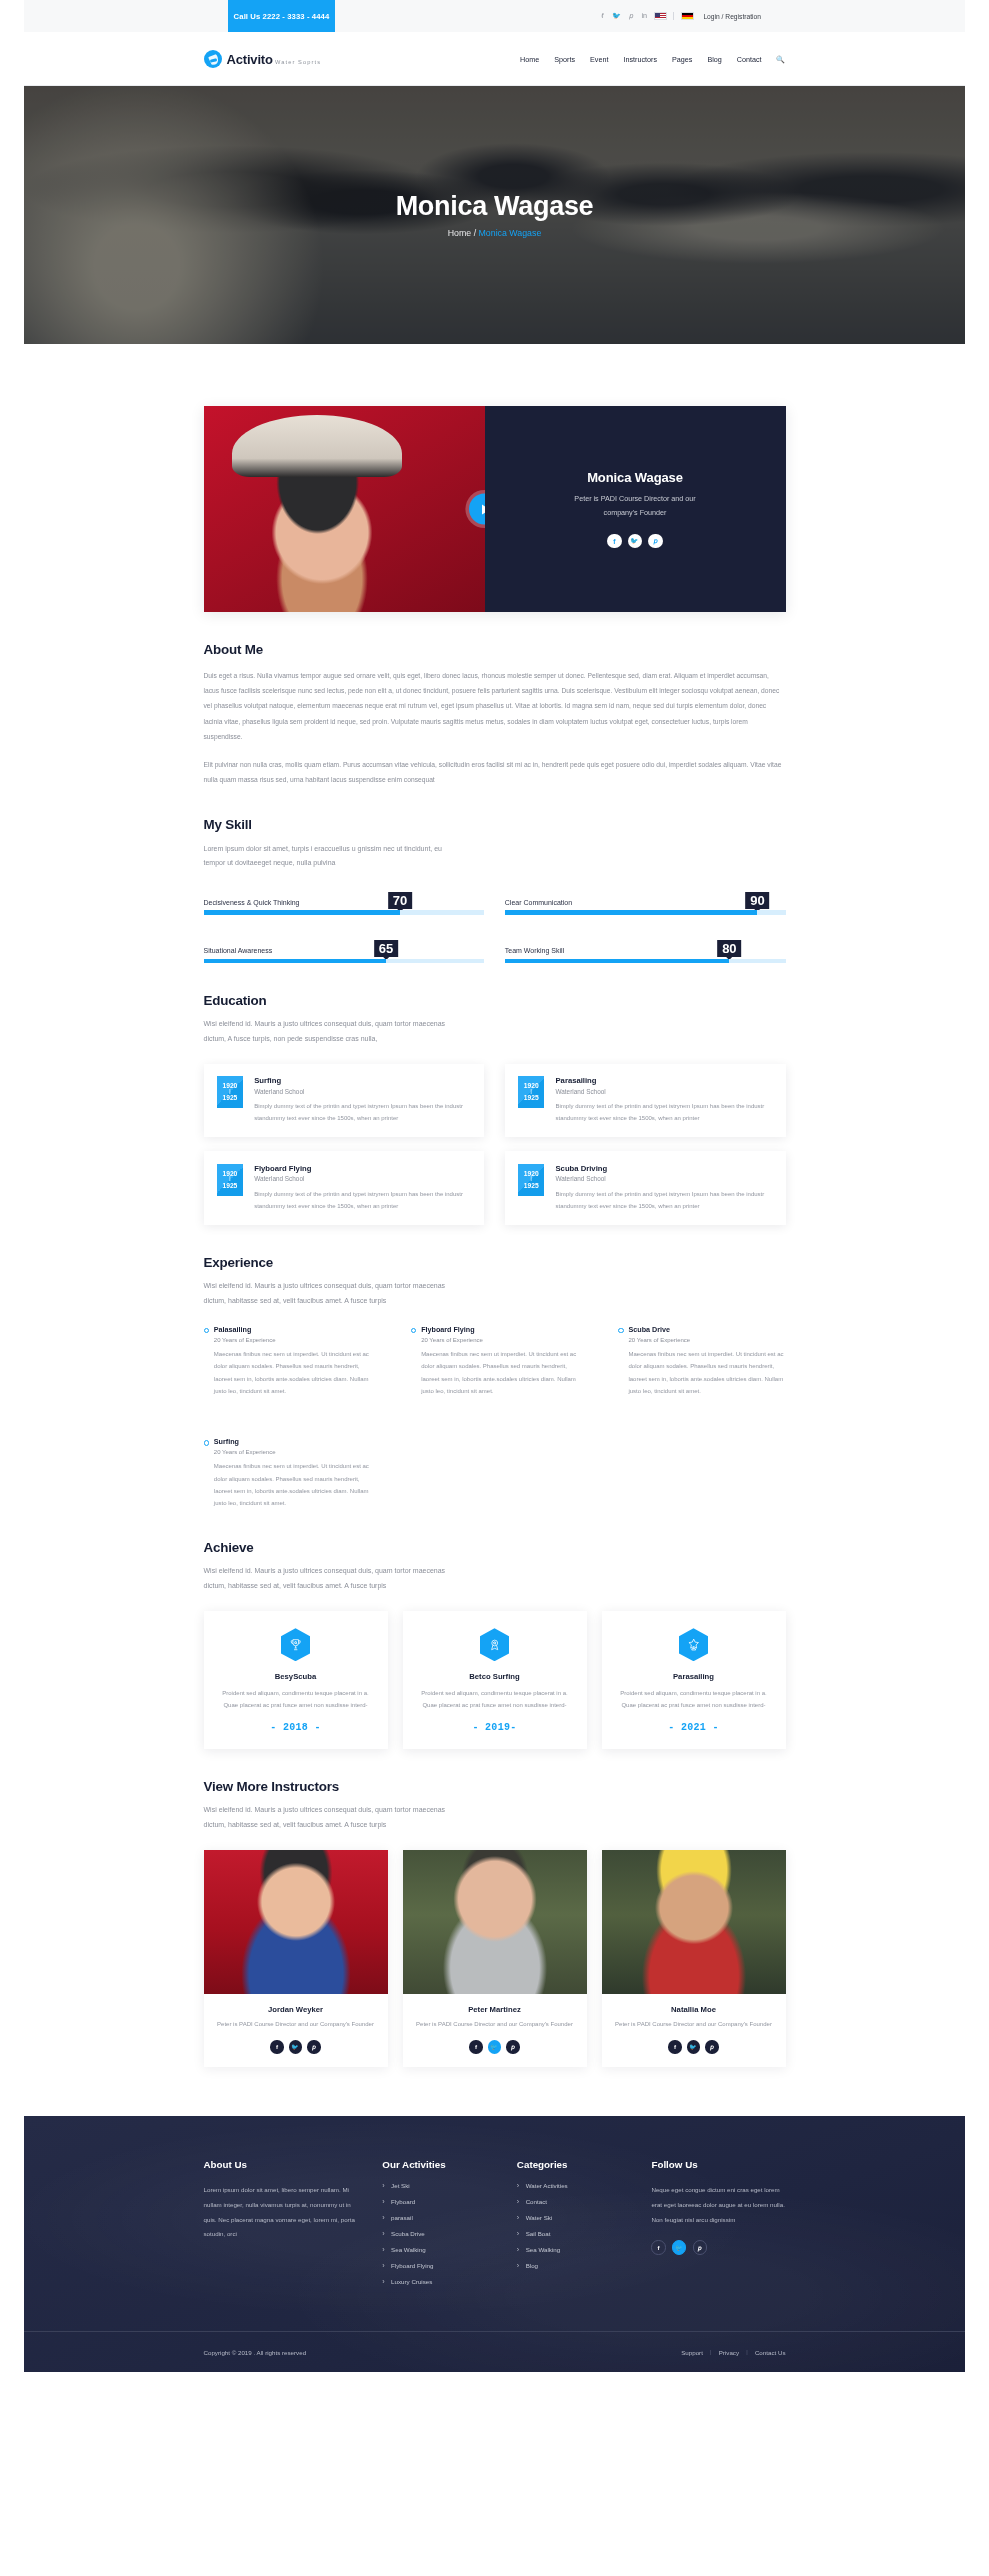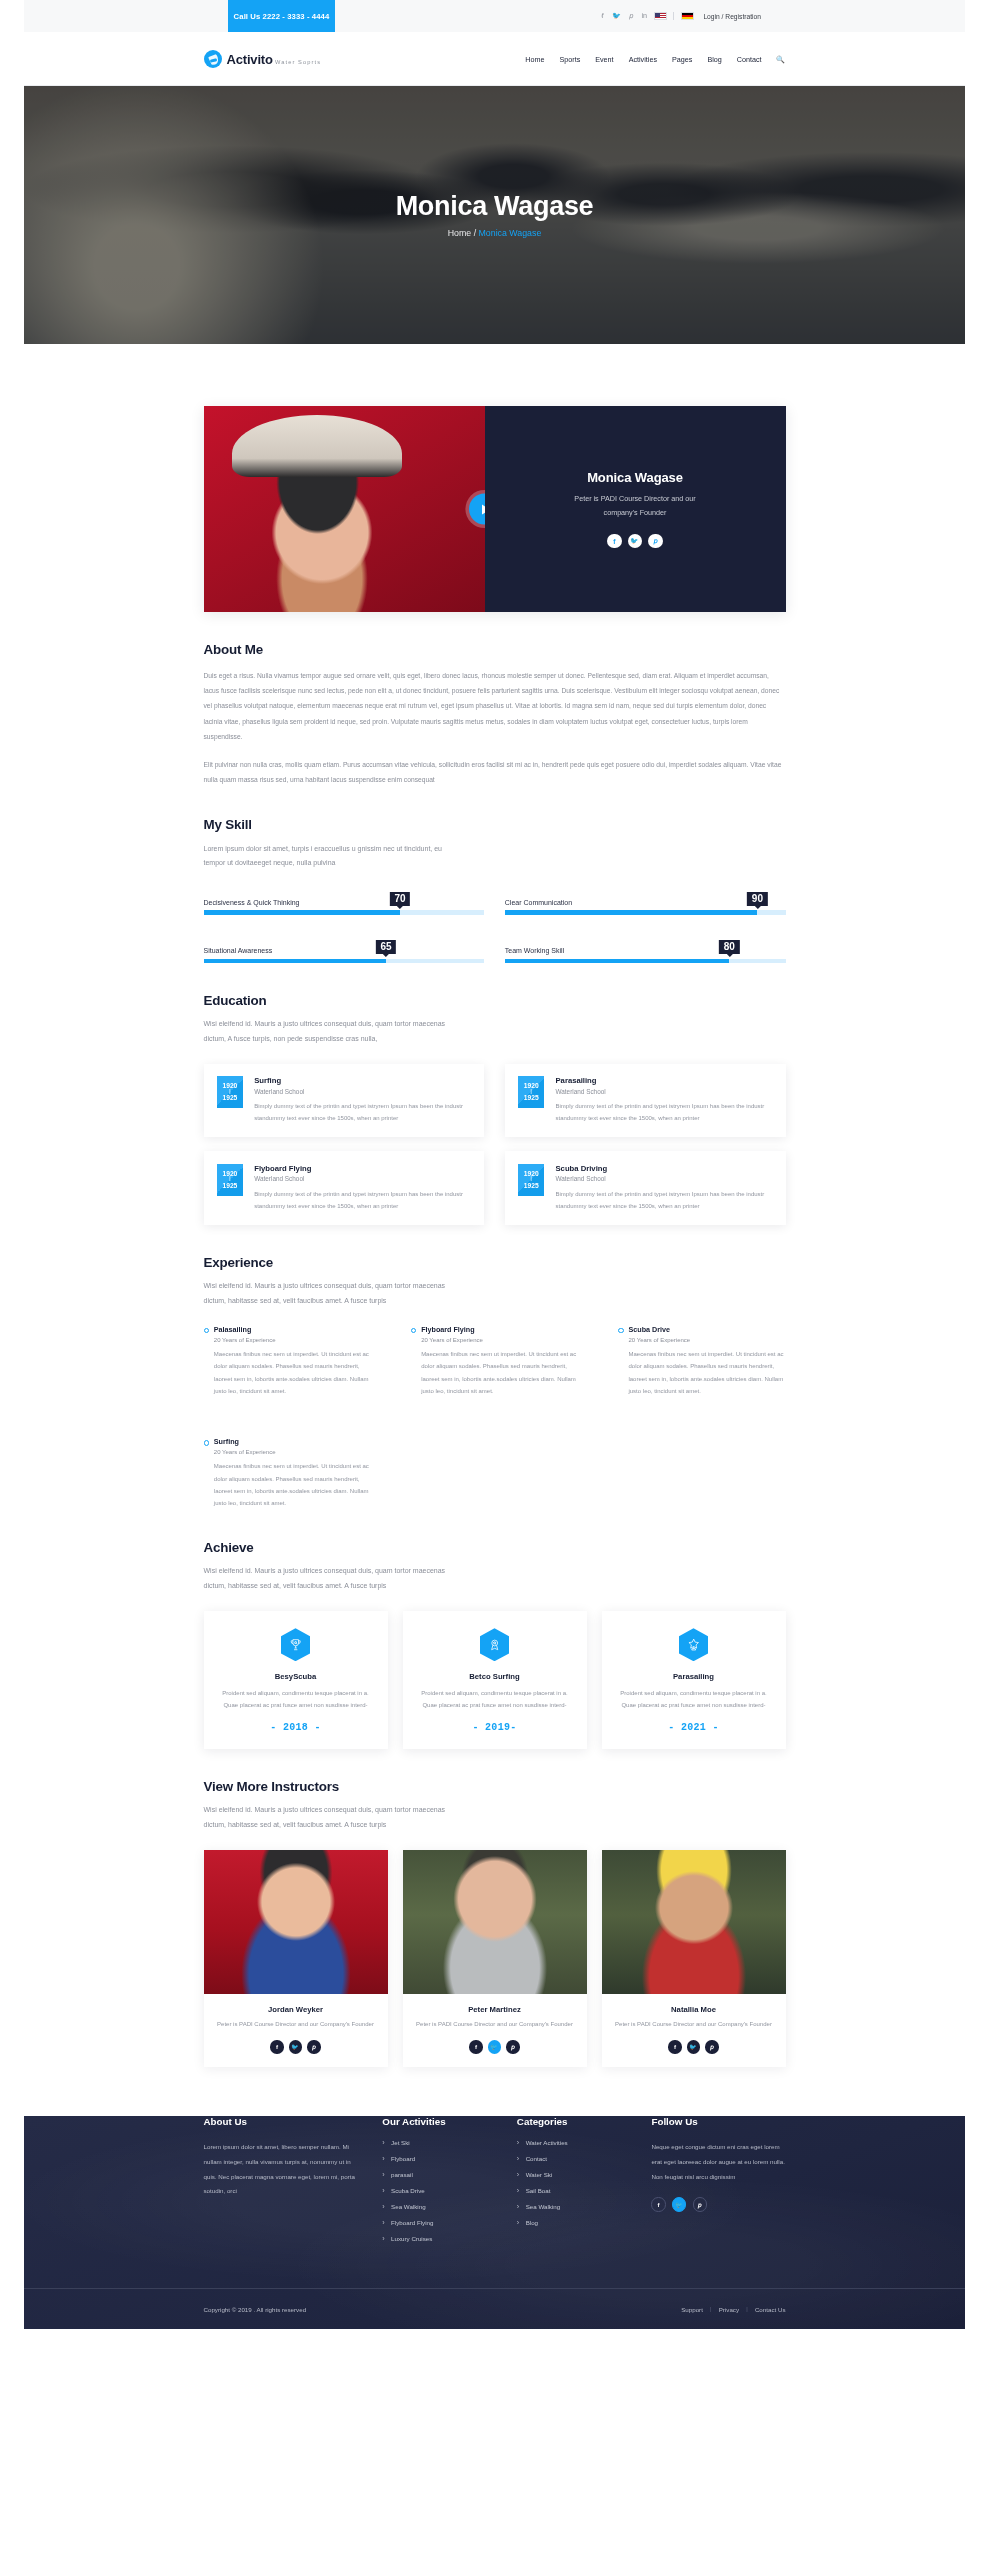--- a/index.html
+++ b/index.html
@@ -146,21 +146,21 @@
 
   .about-body p{ font-size:6.7px; color:#8b8f99; line-height:2.25; }
   .about-body p+p{ margin-top:13.4px; }
 
   
   .skills-grid{ display:grid; grid-template-columns:1fr 1fr; column-gap:20.6px; row-gap:25px; margin-top:20.6px;}
   .skill-row .srow-top{ display:flex; align-items:flex-end; position:relative; height:14.4px;}
   .skill-label{ font-size:7px; color:#2a3044; }
   .skill-badge{
     position:absolute; top:0; transform:translateX(-50%);
-    background:#1a1f37; color:#fff; font-size:10px; font-weight:bold;
+    background:#1a1f37; color:#fff; font-size:13px; font-weight:bold;
     padding:2.1px 4.6px 2.6px; line-height:1;
   }
   .skill-badge:after{
     content:""; position:absolute; left:50%; transform:translateX(-50%);
     bottom:-3.1px; width:0;height:0;
     border-left:3.1px solid transparent;border-right:3.1px solid transparent;border-top:3.1px solid #1a1f37;
   }
   .skill-track{ margin-top:4.6px; height:4.1px; background:#d7eefd; width:100%; position:relative;}
   .skill-fill{ height:4.1px; background:#14a3f5; }
 
@@ -244,21 +244,21 @@
   .ins-soc i.on{ background:#14a3f5; }
 
   
   .footer{
     margin-top:49px;
     background:#232944;
     background-image:
       radial-gradient(ellipse at 38% 40%, rgba(255,255,255,.035) 0 18%, rgba(0,0,0,0) 45%),
       radial-gradient(ellipse at 68% 70%, rgba(255,255,255,.03) 0 16%, rgba(0,0,0,0) 42%),
       linear-gradient(160deg,#252b47 0%,#1f2540 60%,#1b2039 100%);
-    color:#fff; 
+    color:#fff; padding-top:43px;
   }
   .f-grid{ display:grid; grid-template-columns:1.18fr .85fr .85fr 1fr; gap:20.6px; }
   .f-h{ font-size:9.8px; font-weight:bold; color:#fff; margin-bottom:13.4px; }
   .f-p{ font-size:6.2px; color:#b7bbc8; line-height:2.35; }
   .f-list{ list-style:none; }
   .f-list li{
     font-size:6.2px; color:#c3c7d2; line-height:1; padding:0 0 0 8.8px; margin-bottom:9.8px;
     position:relative; cursor:pointer;
   }
   .f-list li:before{
@@ -308,21 +308,21 @@
         <span class="logo-mark"></span>
         <span class="logo-txt">
           <span class="l1">Activito</span>
           <span class="l2">Water Soprts</span>
         </span>
       </div>
       <div class="menu">
         <a>Home</a>
         <a>Sports</a>
         <a>Event</a>
-        <a>Activities</a>
+        <a>Instructors</a>
         <a>Pages</a>
         <a>Blog</a>
         <a>Contact</a>
         <span class="search-ico">🔍</span>
       </div>
     </div>
   </div>
 
   <div class="hero">
     <div class="hero-bg"></div>

